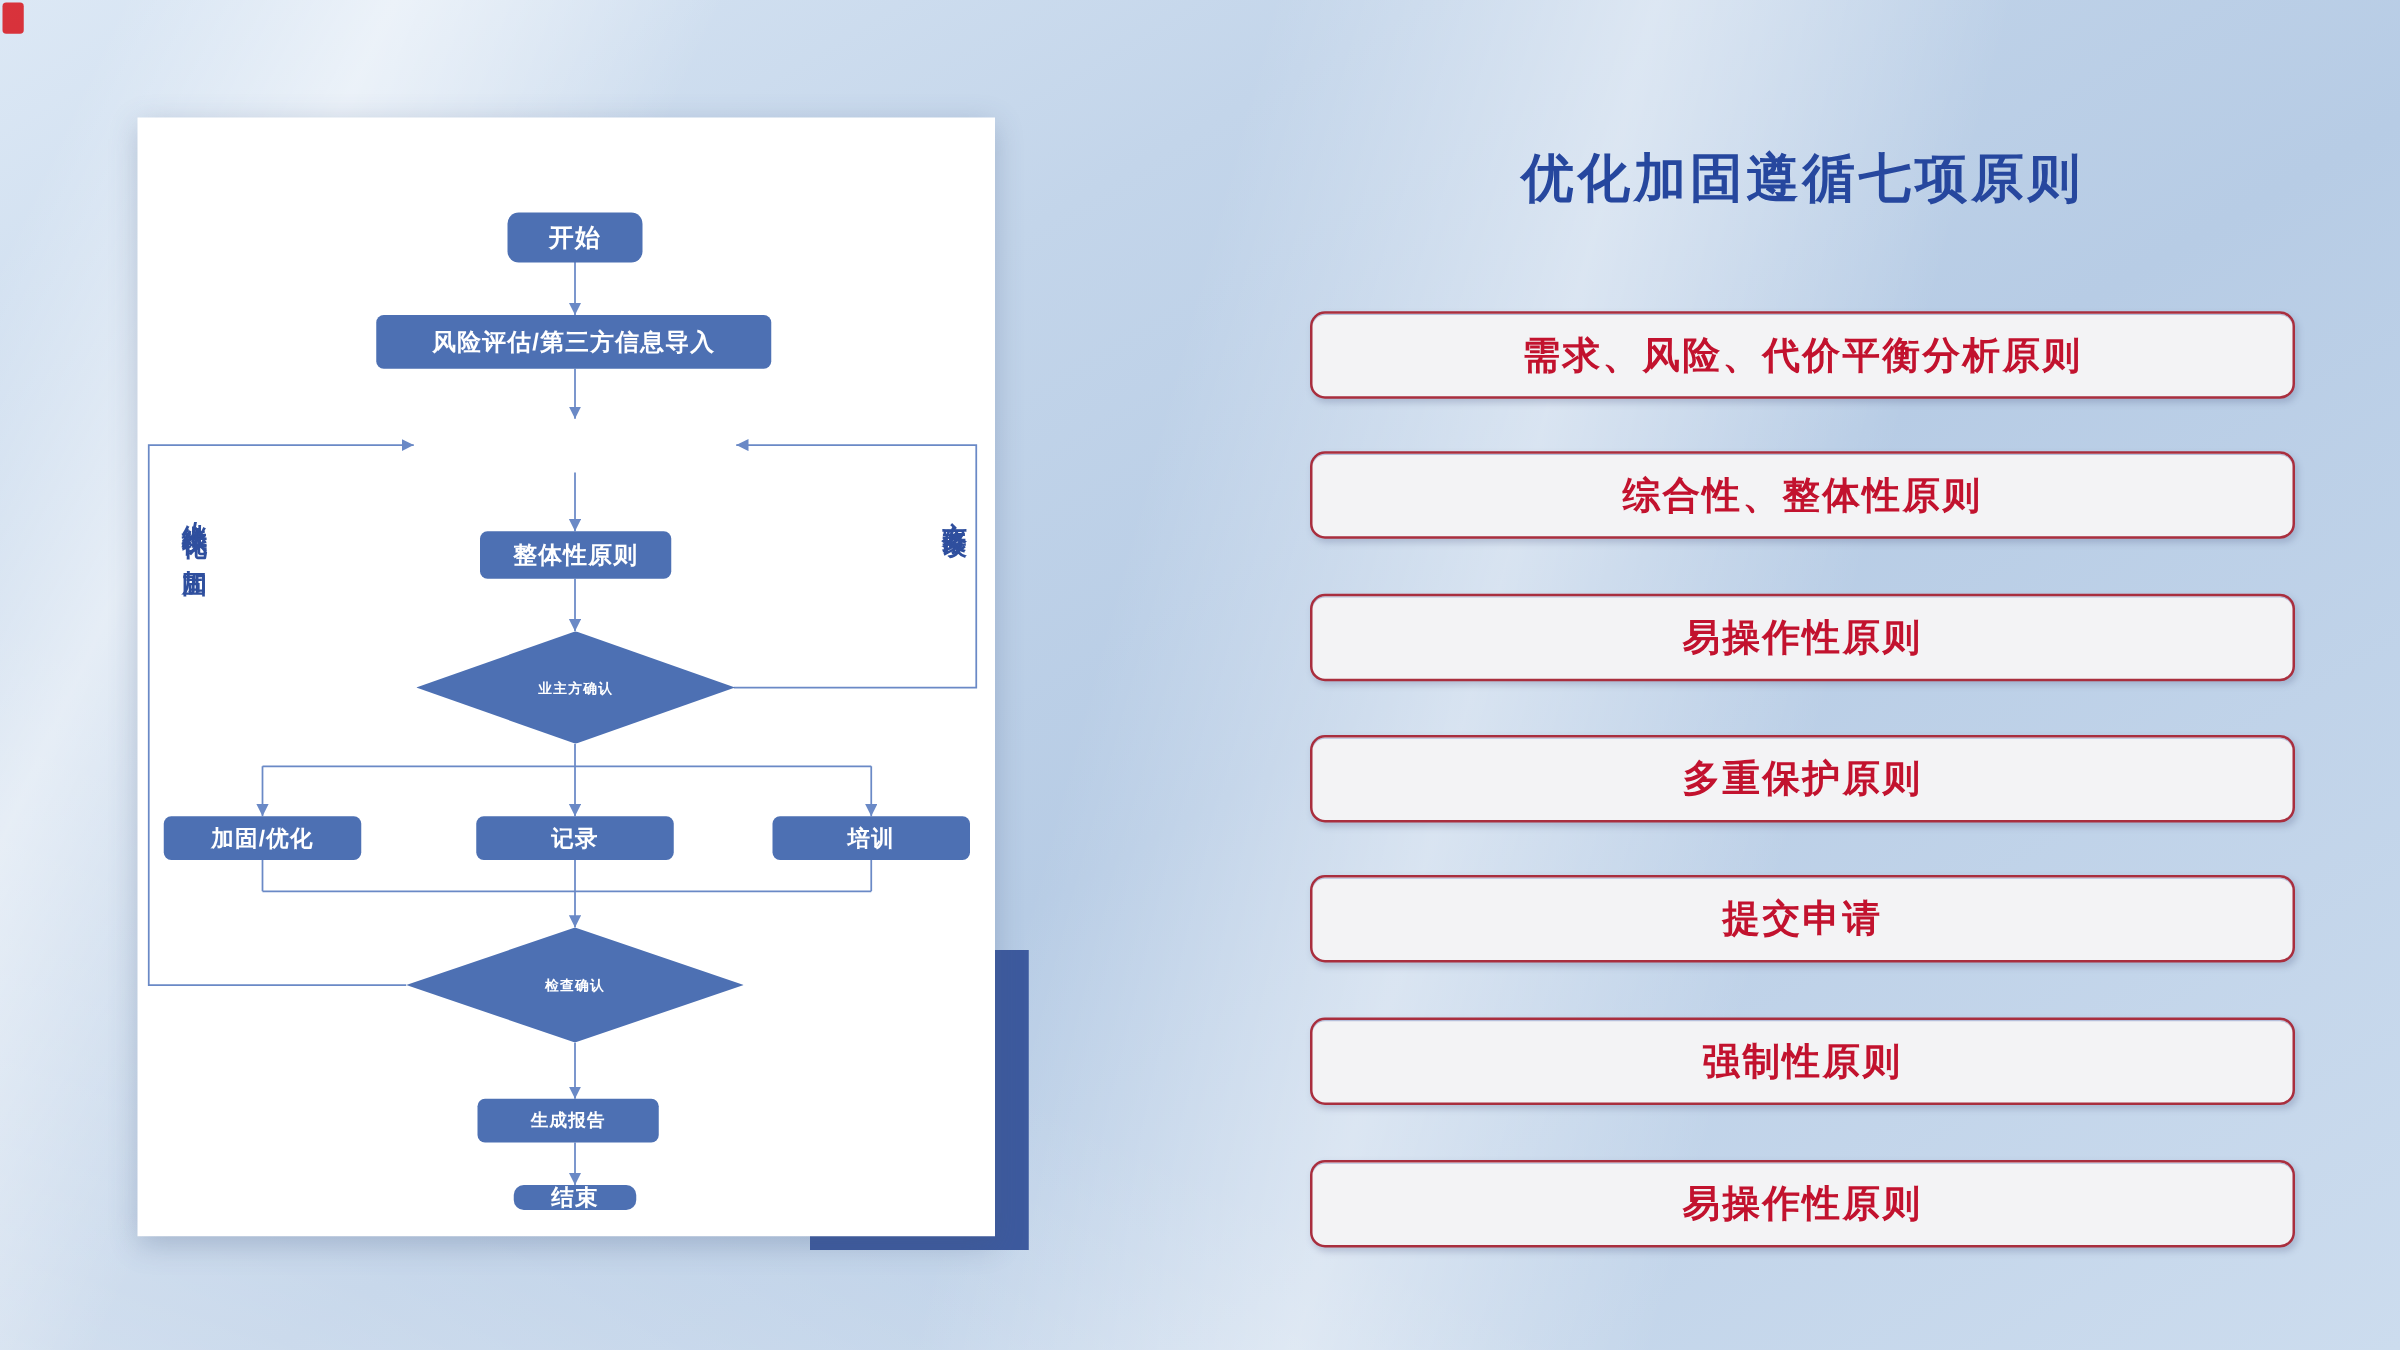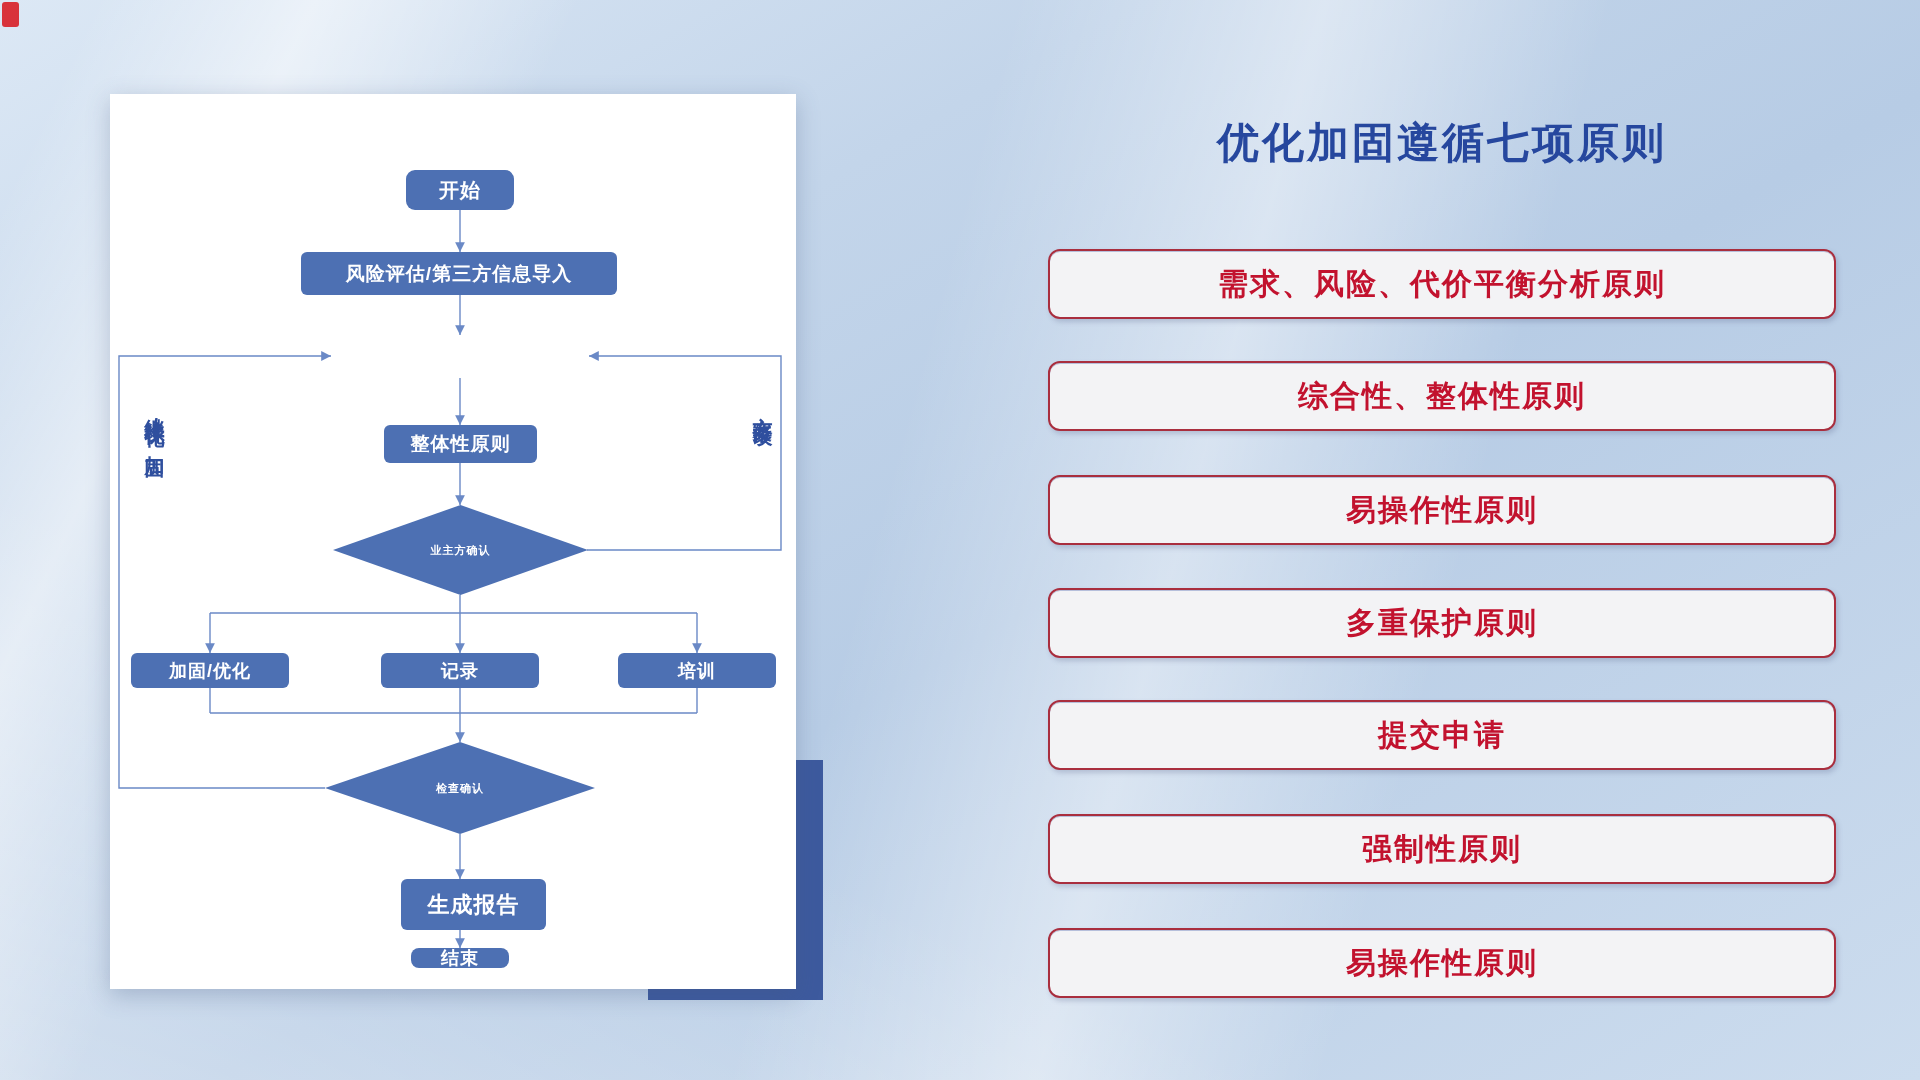--- a/index.html
+++ b/index.html
@@ -123,21 +123,21 @@
     <div class="fnode diamond" style="left:223px;top:411px;width:255px;height:90px;">业主方确认</div>
 
     <div class="fnode" style="left:21px;top:559px;width:158px;height:35px;font-size:18px;">加固/优化</div>
 
     <div class="fnode" style="left:271px;top:559px;width:158px;height:35px;font-size:18px;">记录</div>
 
     <div class="fnode" style="left:508px;top:559px;width:158px;height:35px;font-size:18px;">培训</div>
 
     <div class="fnode diamond" style="left:215px;top:648px;width:270px;height:92px;">检查确认</div>
 
-    <div class="fnode" style="left:291px;top:785px;width:145px;height:51px;font-size:22px;">生成报告</div>
+    <div class="fnode" style="left:272px;top:785px;width:145px;height:35px;font-size:14px;">生成报告</div>
 
     <div class="fnode" style="left:301px;top:854px;width:98px;height:20px;border-radius:8px;font-size:18px;">结束</div>
 
     <div class="v-label" style="left:32px;top:309px;">继续优化/加固</div>
 
     <div class="v-label" style="left:640px;top:307px;">方案修改</div>
 
   </div>
 
   <h1 class="title">优化加固遵循七项原则</h1>

